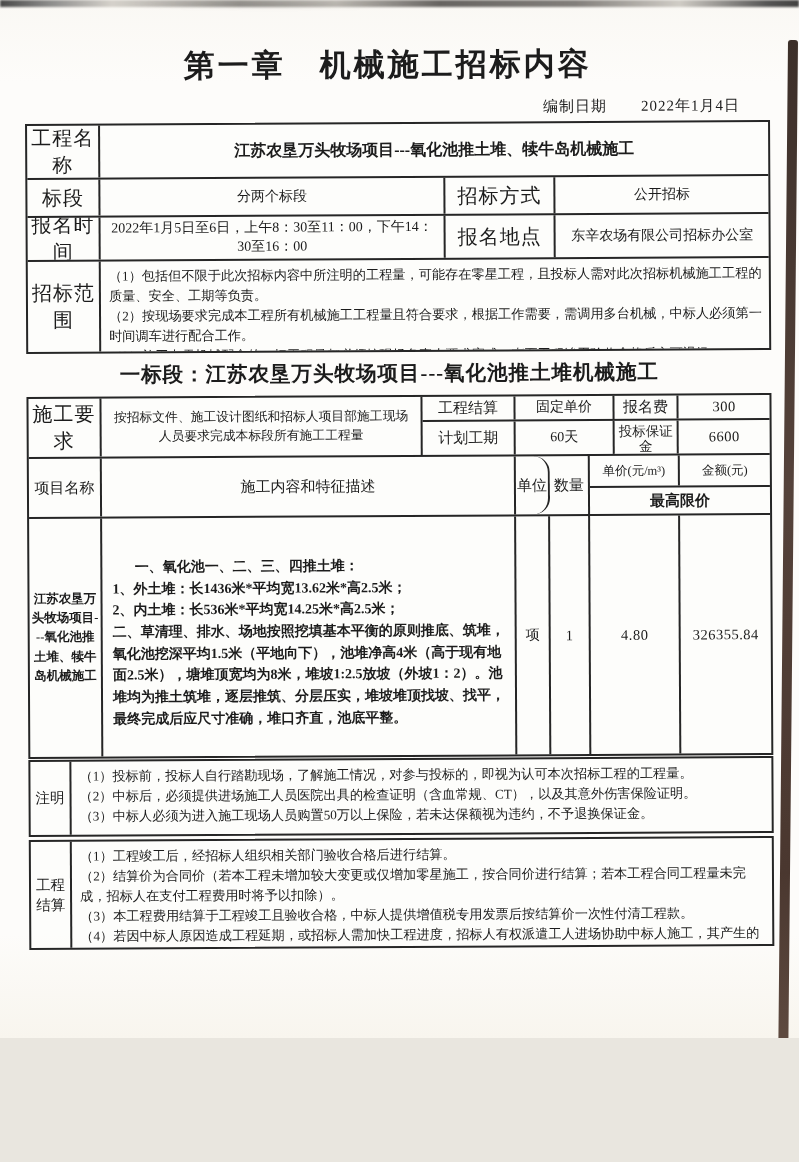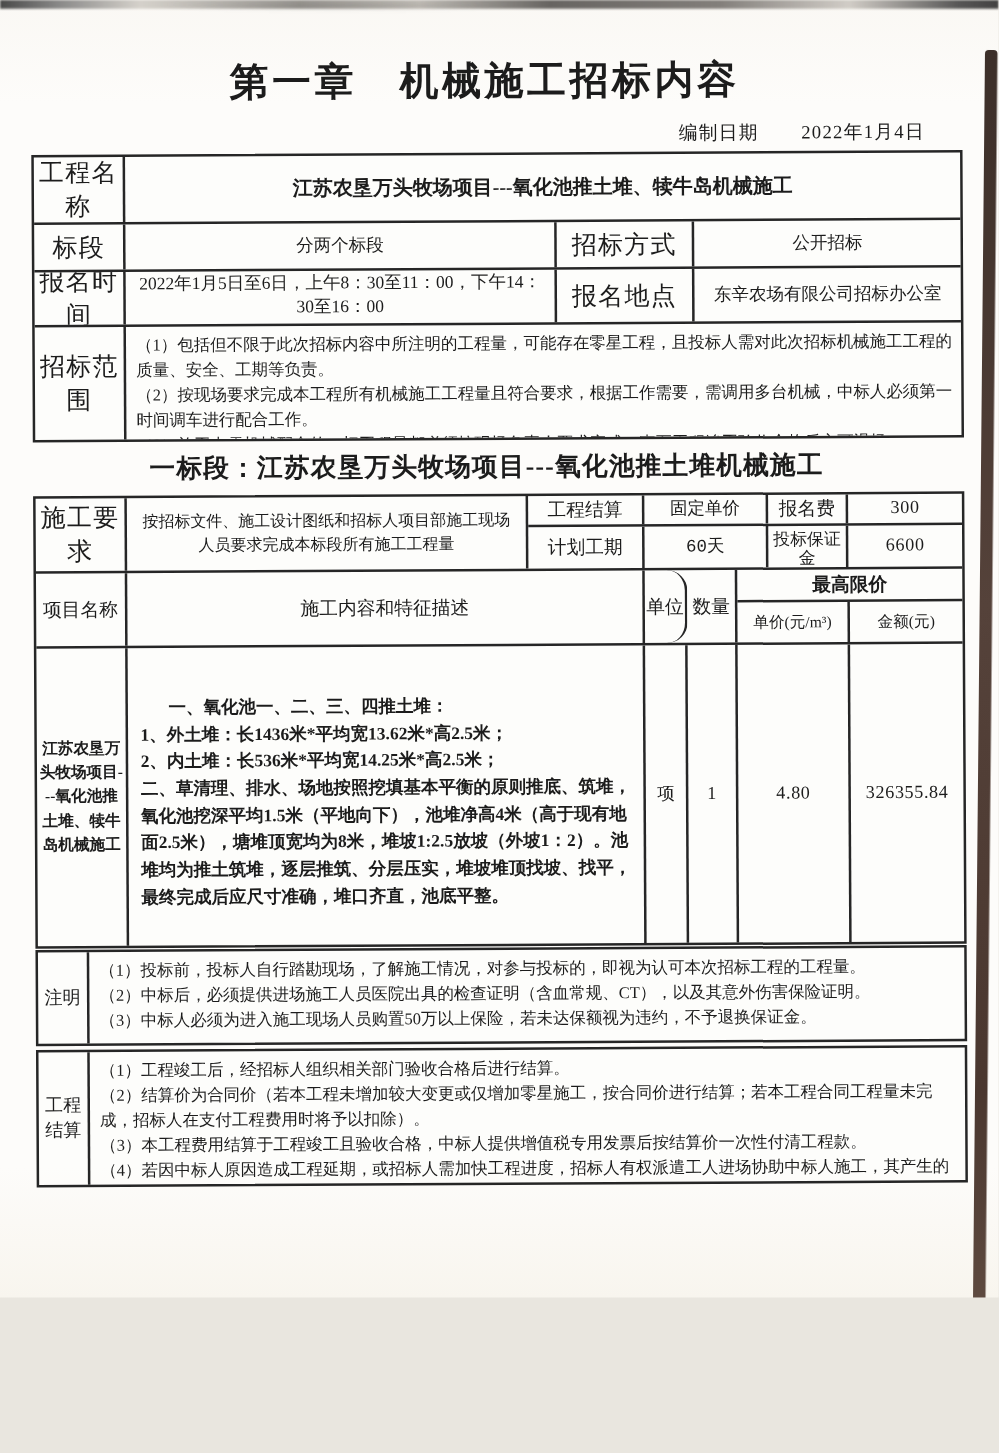--- a/index.html
+++ b/index.html
@@ -150,41 +150,41 @@
         <div class="cell req-text" style="flex:0 0 321px;">按招标文件、施工设计图纸和招标人项目部施工现场人员要求完成本标段所有施工工程量</div>
         <div class="subcol">
           <div class="subrow">
             <div class="cell hdr" style="flex:0 0 93px;">工程结算</div>
             <div class="cell fs14" style="flex:0 0 99px;">固定单价</div>
             <div class="cell hdr" style="flex:0 0 64px;">报名费</div>
             <div class="cell grow num">300</div>
           </div>
           <div class="subrow">
             <div class="cell hdr" style="flex:0 0 93px;">计划工期</div>
-            <div class="cell fs14" style="flex:0 0 99px;font-family:Liberation Mono, monospace;">60天</div>
+            <div class="cell fs14" style="flex:0 0 99px;">60天</div>
             <div class="cell wrapclip" style="flex:0 0 64px;font-size:13.5px;align-items:flex-end;">
               <div class="inner">投标保证金</div>
             </div>
             <div class="cell grow num">6600</div>
           </div>
         </div>
       </div>
 
       <div class="row" style="height:60px;">
         <div class="cell hdr" style="flex:0 0 73px;">项目名称</div>
         <div class="cell hdr" style="flex:0 0 414px;">施工内容和特征描述</div>
         <div class="cell hdr" style="flex:0 0 34px;padding:0 1px;border-radius:16px;">单位</div>
         <div class="cell hdr" style="flex:0 0 40px;padding:0 4px;">数量</div>
         <div class="subcol">
-          <div class="subrow" style="flex:0 0 26px;">
-            <div class="cell grow hdr bold">最高限价</div>
-          </div>
           <div class="subrow">
             <div class="cell small-hdr" style="flex:0 0 90px;">单价(元/m³)</div>
             <div class="cell grow small-hdr">金额(元)</div>
+          </div>
+          <div class="subrow" style="flex:0 0 26px;">
+            <div class="cell grow hdr bold">最高限价</div>
           </div>
         </div>
       </div>
 
       <div class="row" style="height:238px;">
         <div class="cell itemname" style="flex:0 0 73px;">江苏农垦万头牧场项目---氧化池推土堆、犊牛岛机械施工</div>
         <div class="cell desc-cell" style="flex:0 0 414px;">
             <div class="list-line">一、氧化池一、二、三、四推土堆：</div>
             <div class="list-line">1、外土堆：长1436米*平均宽13.62米*高2.5米；</div>
             <div class="list-line">2、内土堆：长536米*平均宽14.25米*高2.5米；</div>

